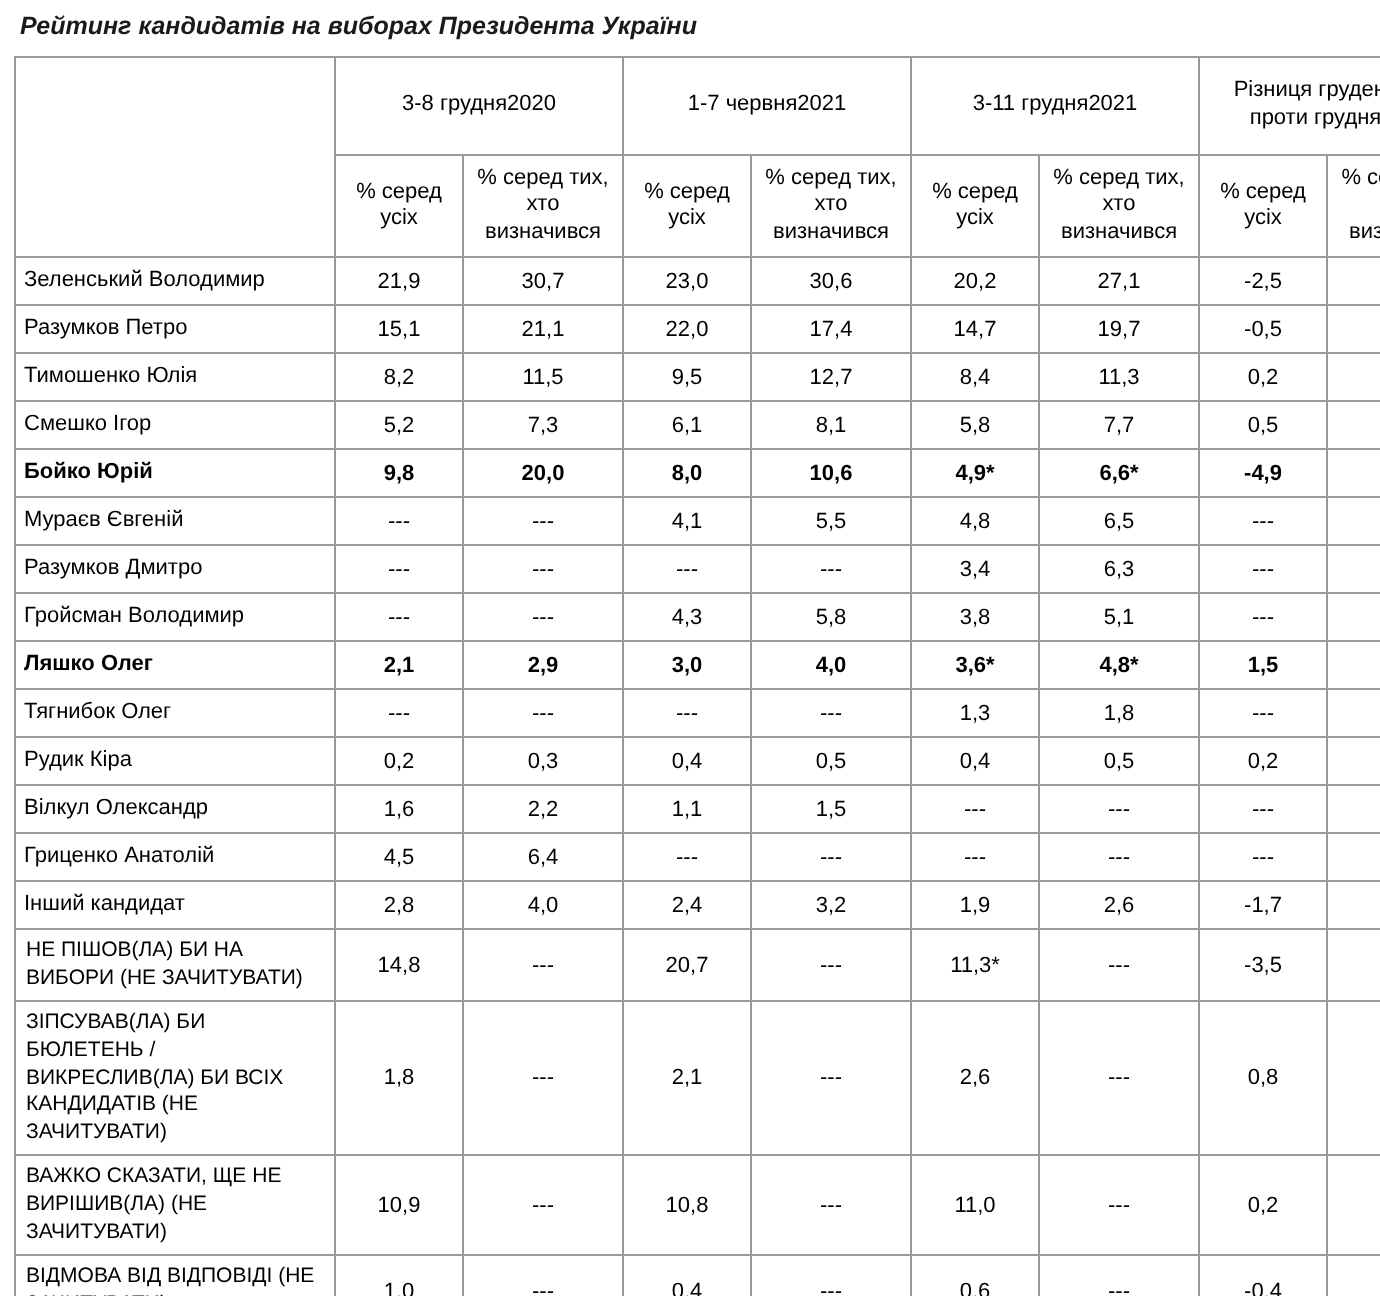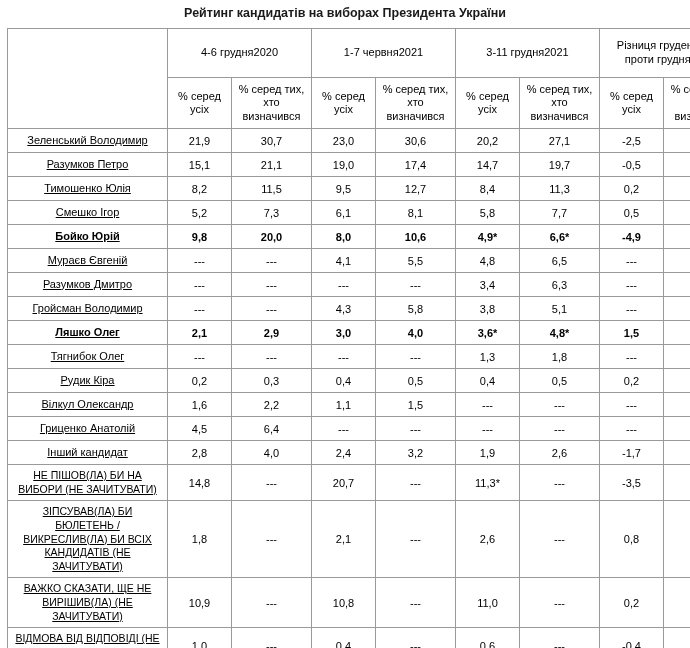--- a/index.html
+++ b/index.html
@@ -13,26 +13,27 @@
     font-family: "Liberation Sans", sans-serif;
     color: #000000;
     overflow: hidden;
   }
   .page {
     width: 690px;
     box-sizing: border-box;
     padding: 0;
   }
   .title {
-    text-align: center;
+    text-align: left;
     font-size: 12.5px;
     font-weight: bold;
     color: #1a1a1a;
     padding: 6px 10px 7px 10px;
     line-height: 1.2;
+    font-style: italic;
   }
   table.rating {
     border-collapse: collapse;
     width: 676px;
     margin: 0 7px;
     table-layout: fixed;
   }
   table.rating th, table.rating td {
     border: 1px solid #9a9a9a;
     padding: 2px 4px;
@@ -50,26 +51,25 @@
     text-align: center;
     font-weight: normal;
     font-size: 10.5px;
     line-height: 1.2;
     height: 46px;
   }
   th.corner {
     border: 1px solid #9a9a9a;
   }
   td.name {
-    text-align: center;
+    text-align: left;
     font-size: 11.5px;
     line-height: 1.25;
     padding-left: 5px;
     height: 19px;
-    text-decoration: underline;
   }
   td.val {
     text-align: center;
     font-size: 11.5px;
   }
   tr.bold td.name, tr.bold td.val {
     font-weight: bold;
   }
   tr.blocktext td.name {
     font-size: 10.5px;
@@ -96,21 +96,21 @@
       <col class="col-v">
         <col class="col-w">
       <col class="col-v">
         <col class="col-w">
       <col class="col-v">
         <col class="col-w">
     </colgroup>
     <thead>
       <tr>
         <th class="corner" rowspan="2"></th>
-        <th class="period" colspan="2">4-6 грудня2020</th>
+        <th class="period" colspan="2">3-8 грудня2020</th>
         <th class="period" colspan="2">1-7 червня2021</th>
         <th class="period" colspan="2">3-11 грудня2021</th>
         <th class="period" colspan="2">Різниця грудень 2021 проти грудня 2020</th>
       </tr>
       <tr>
         <th class="sub">% серед усіх</th>
         <th class="sub">% серед тих, хто визначився</th>
         <th class="sub">% серед усіх</th>
         <th class="sub">% серед тих, хто визначився</th>
         <th class="sub">% серед усіх</th>
@@ -128,21 +128,21 @@
           <td class="val">30,6</td>
           <td class="val">20,2</td>
           <td class="val">27,1</td>
           <td class="val">-2,5</td>
           <td class="val">-3,5</td>
         </tr>
         <tr>
           <td class="name">Разумков Петро</td>
           <td class="val">15,1</td>
           <td class="val">21,1</td>
-          <td class="val">19,0</td>
+          <td class="val">22,0</td>
           <td class="val">17,4</td>
           <td class="val">14,7</td>
           <td class="val">19,7</td>
           <td class="val">-0,5</td>
           <td class="val">-1,4</td>
         </tr>
         <tr>
           <td class="name">Тимошенко Юлія</td>
           <td class="val">8,2</td>
           <td class="val">11,5</td>

